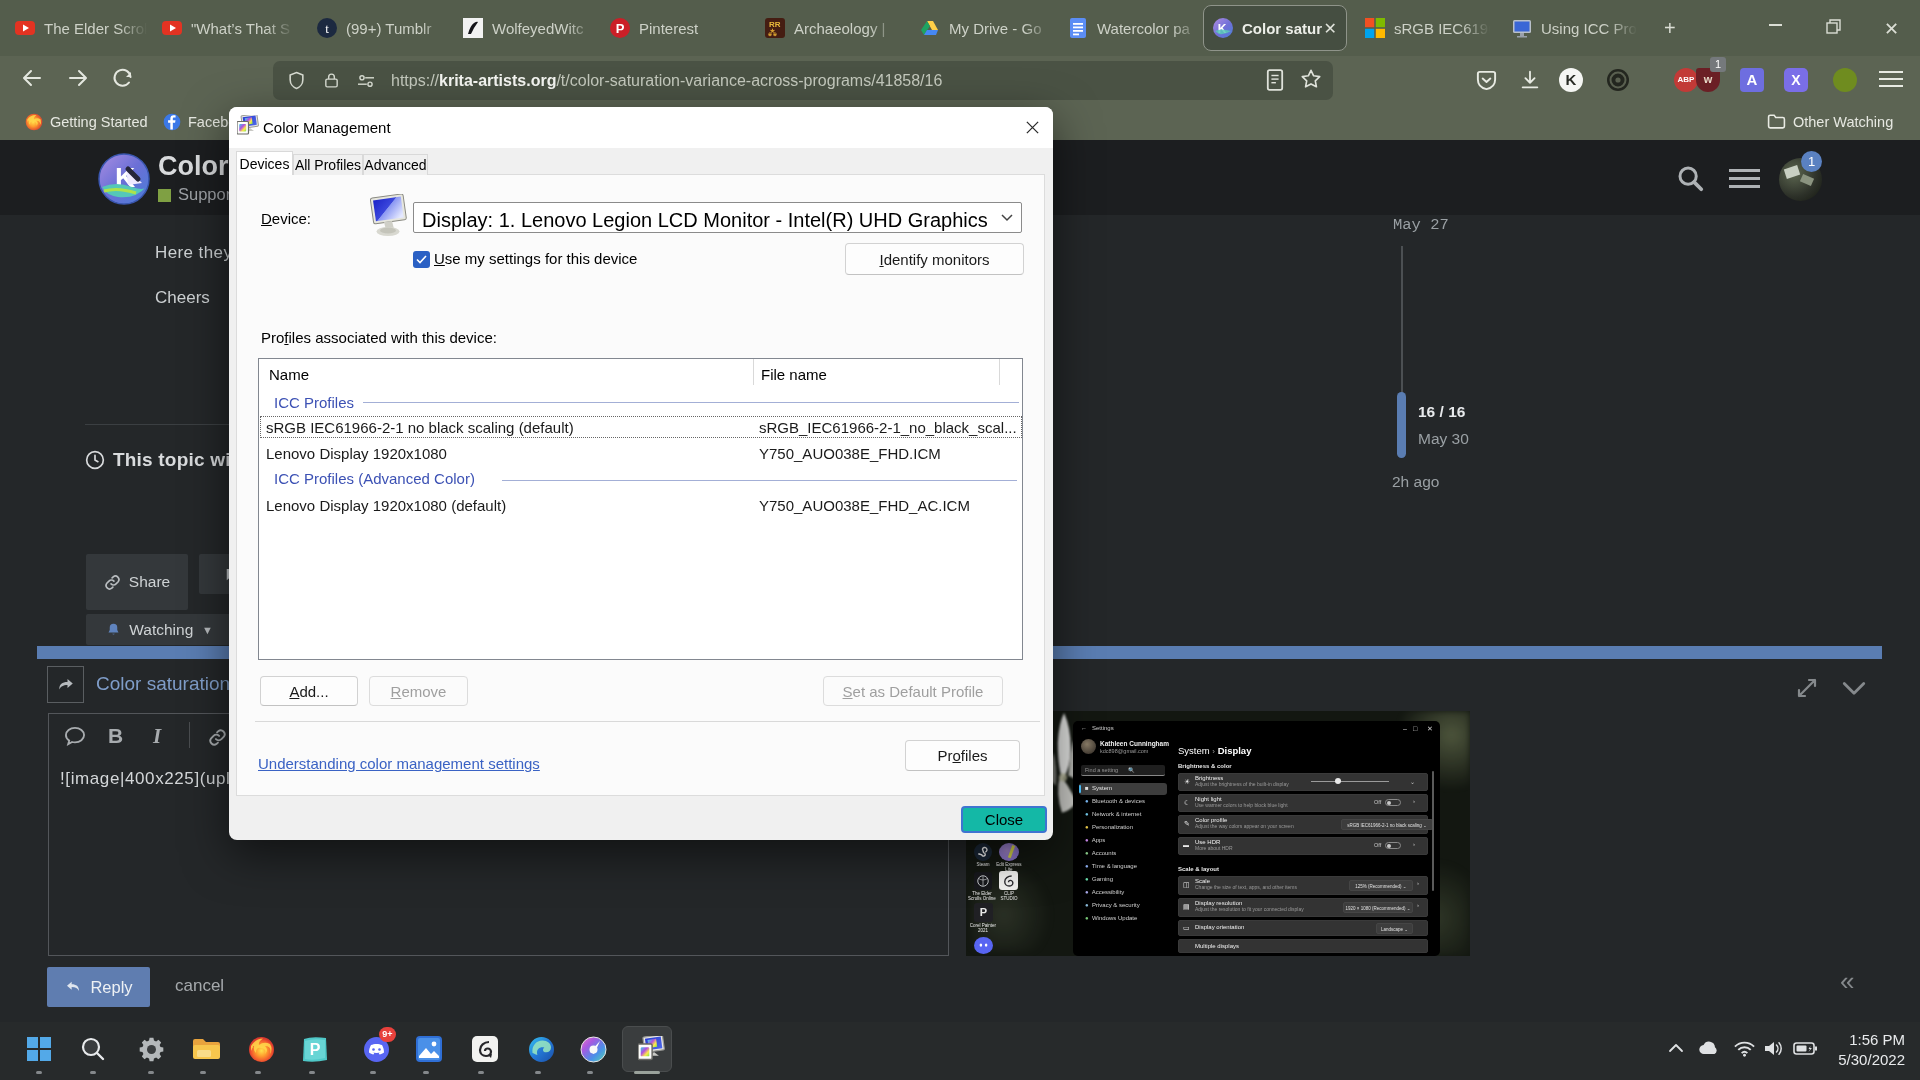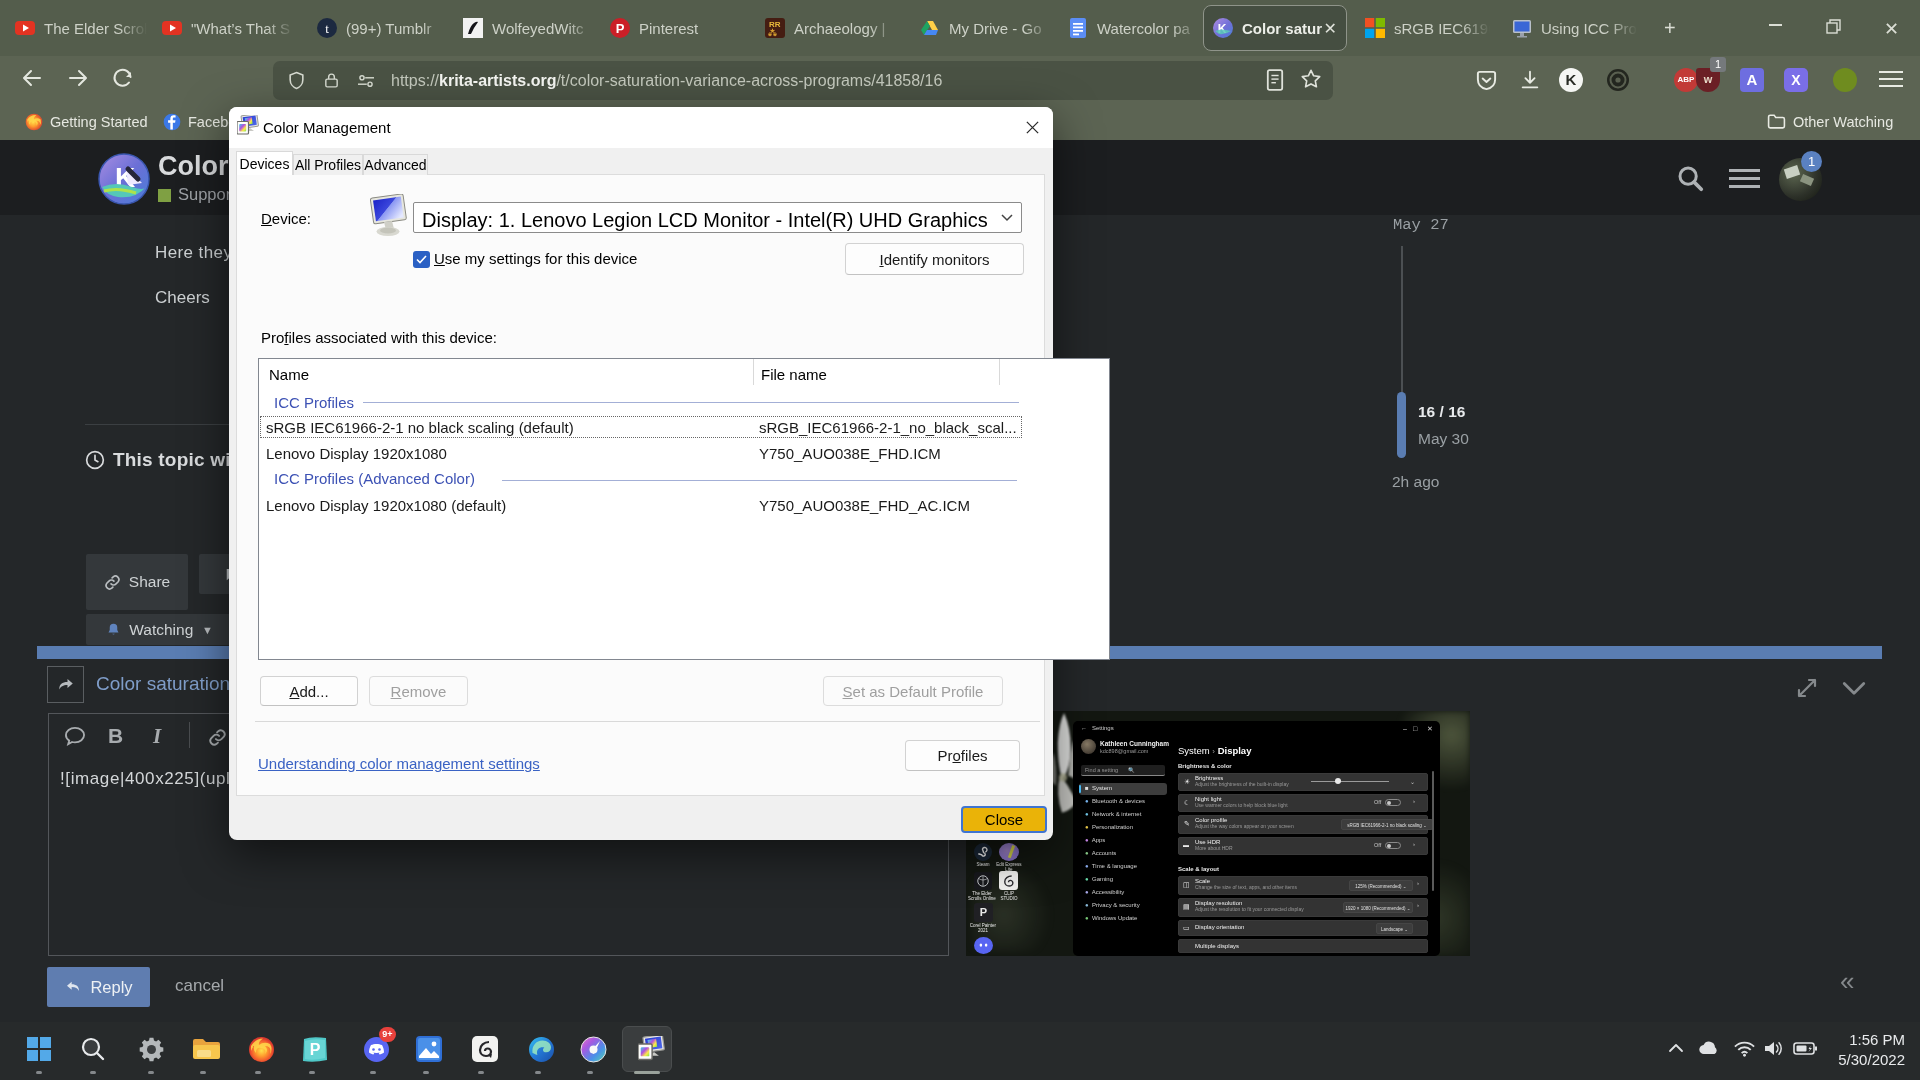--- a/index.html
+++ b/index.html
@@ -489,21 +489,21 @@
         <path d="M1 1l5 5 5-5" stroke="#444" stroke-width="1.5" fill="none"></path>
       </svg>
     <div class="abs" style="left:184px;top:144px;width:17px;height:17px;background:#2a60c4;border-radius:3px;"></div>
     <svg class="abs" style="left:187px;top:148px;" width="11" height="9" viewBox="0 0 11 9">
         <path d="M1 4.5l3 3L10 1" stroke="#fff" stroke-width="1.6" fill="none"></path>
       </svg>
     <div class="abs" style="left:205px;top:143px;font-size:15px;"><u>U</u>se my settings for this device</div>
     <div class="wbtn" style="left:616px;top:136px;width:179px;height:32px;"><u>I</u>dentify monitors</div>
 
     <div class="abs" style="left:32px;top:222px;font-size:15px;">Pro<u>f</u>iles associated with this device:</div>
-    <div class="abs" style="left:29px;top:251px;width:852px;height:302px;background:#fff;border:1px solid #828790;">
+    <div class="abs" style="left:29px;top:251px;width:765px;height:302px;background:#fff;border:1px solid #828790;">
       <div class="abs" style="left:10px;top:7px;font-size:15px;">Name</div>
       <div class="abs" style="left:494px;top:0;width:1px;height:26px;background:#d9d9d9;"></div>
       <div class="abs" style="left:502px;top:7px;font-size:15px;">File name</div>
       <div class="abs" style="left:740px;top:0;width:1px;height:26px;background:#d9d9d9;"></div>
       <div class="grphead" style="left:15px;top:35px;">ICC Profiles</div>
       <div class="grpline" style="left:104px;top:43px;width:656px;"></div>
       <div class="abs" style="left:1px;top:57px;width:762px;height:22px;border:1px dotted #666;"></div>
       <div class="lrow" style="left:7px;top:60px;">sRGB IEC61966-2-1 no black scaling (default)</div>
       <div class="lrow" style="left:500px;top:60px;">sRGB_IEC61966-2-1_no_black_scal...</div>
       <div class="lrow" style="left:7px;top:86px;text-align:center;">Lenovo Display 1920x1080</div>
@@ -513,21 +513,21 @@
       <div class="lrow" style="left:7px;top:138px;">Lenovo Display 1920x1080 (default)</div>
       <div class="lrow" style="left:500px;top:138px;">Y750_AUO038E_FHD_AC.ICM</div>
     </div>
 
     <div class="wbtn" style="left:31px;top:569px;width:98px;height:30px;"><u>A</u>dd...</div>
     <div class="wbtn dis" style="left:140px;top:569px;width:99px;height:30px;"><u>R</u>emove</div>
     <div class="wbtn dis" style="left:594px;top:569px;width:180px;height:30px;"><u>S</u>et as Default Profile</div>
     <div class="abs" style="left:26px;top:614px;width:785px;height:1px;background:#d9d9d9;"></div>
     <div class="abs" style="left:29px;top:648px;font-size:15px;color:#3a62c4;text-decoration:underline;">Understanding color management settings</div>
     <div class="wbtn" style="left:676px;top:633px;width:115px;height:31px;">Pr<u>o</u>files</div>
-    <div class="abs" style="left:732px;top:699px;width:86px;height:27px;background:#eab308;border:2px solid #3f74d1;border-radius:4px;display:flex;align-items:center;justify-content:center;font-size:15px;">Close</div>
+    <div class="abs" style="left:732px;top:699px;width:86px;height:27px;background:#14b8a6;border:2px solid #3f74d1;border-radius:4px;display:flex;align-items:center;justify-content:center;font-size:15px;">Close</div>
   </div>
 
   <div id="taskbar"></div>
   <div class="tbi" style="left:22px;">
       <svg width="26" height="26" viewBox="0 0 26 26">
         <rect x="1" y="1" width="11" height="11" fill="#53a9e8"></rect>
         <rect x="14" y="1" width="11" height="11" fill="#53a9e8"></rect>
         <rect x="1" y="14" width="11" height="11" fill="#53a9e8"></rect>
         <rect x="14" y="14" width="11" height="11" fill="#53a9e8"></rect>
       </svg>

